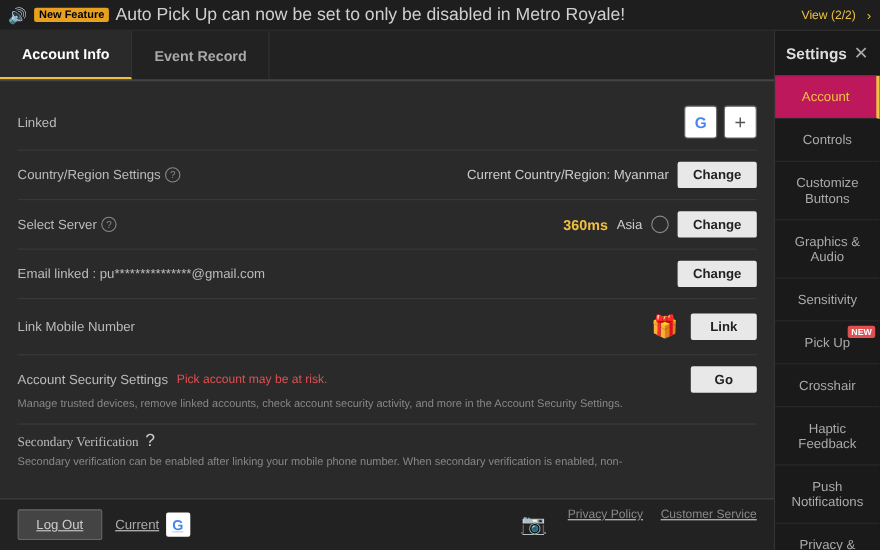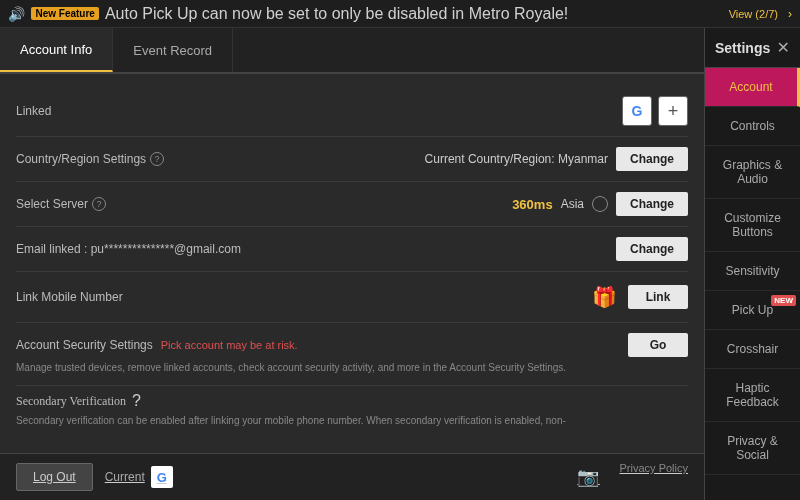--- a/index.html
+++ b/index.html
@@ -63,20 +63,21 @@
       flex-direction: column;
       overflow: hidden;
     }
 
     
     .tabs {
       display: flex;
       background: #222;
       border-bottom: 2px solid #444;
       height: 46px;
+      font-weight: bold;
     }
     .tab {
       padding: 0 20px;
       display: flex;
       align-items: center;
       font-size: 13px;
       color: #aaa;
       cursor: pointer;
       border-right: 1px solid #333;
       position: relative;
@@ -385,21 +386,21 @@
       background: #555;
     }
   </style>
 </head>
 <body>
 
 <div class="notif-bar">
   <span class="notif-icon">🔊</span>
   <span class="notif-new-badge">New Feature</span>
   <span class="notif-text">Auto Pick Up can now be set to only be disabled in Metro Royale!</span>
-  <span class="notif-view">View (2/7)</span>
+  <span class="notif-view">View (2/2)</span>
   <span class="notif-chevron">›</span>
 </div>
 
 <div class="main-layout">
 
   <div class="left-panel">
 
     <div class="tabs">
       <div class="tab active">
         <span>Account Info</span>
@@ -495,52 +496,56 @@
       <button class="btn-logout">Log Out</button>
       <div class="current-label">
         <span>Current</span>
         <div class="current-google">
           <span style="color:#4285F4;font-weight:bold;font-size:13px;">G</span>
         </div>
       </div>
       <div class="bottom-links">
         <button class="support-icon-btn">📷</button>
         <span class="bottom-link">Privacy Policy</span>
+        <span class="bottom-link">Customer Service</span>
       </div>
     </div>
   </div>
 
   <div class="right-sidebar">
     <div class="settings-header">
       <span class="settings-title">Settings</span>
       <span class="close-icon">✕</span>
     </div>
 
     <div class="sidebar-item active">
       <span>Account</span>
     </div>
     <div class="sidebar-item">
       <span>Controls</span>
     </div>
     <div class="sidebar-item">
+      <span>Customize Buttons</span>
+    </div>
+    <div class="sidebar-item">
       <span>Graphics &amp; Audio</span>
-    </div>
-    <div class="sidebar-item">
-      <span>Customize Buttons</span>
     </div>
     <div class="sidebar-item">
       <span>Sensitivity</span>
     </div>
     <div class="sidebar-item">
       <span>Pick Up</span>
       <span class="new-badge">NEW</span>
     </div>
     <div class="sidebar-item">
       <span>Crosshair</span>
     </div>
     <div class="sidebar-item">
       <span>Haptic Feedback</span>
     </div>
     <div class="sidebar-item">
+      <span>Push Notifications</span>
+    </div>
+    <div class="sidebar-item">
       <span>Privacy &amp; Social</span>
     </div>
   </div>
 </div>
 
 </body></html>

